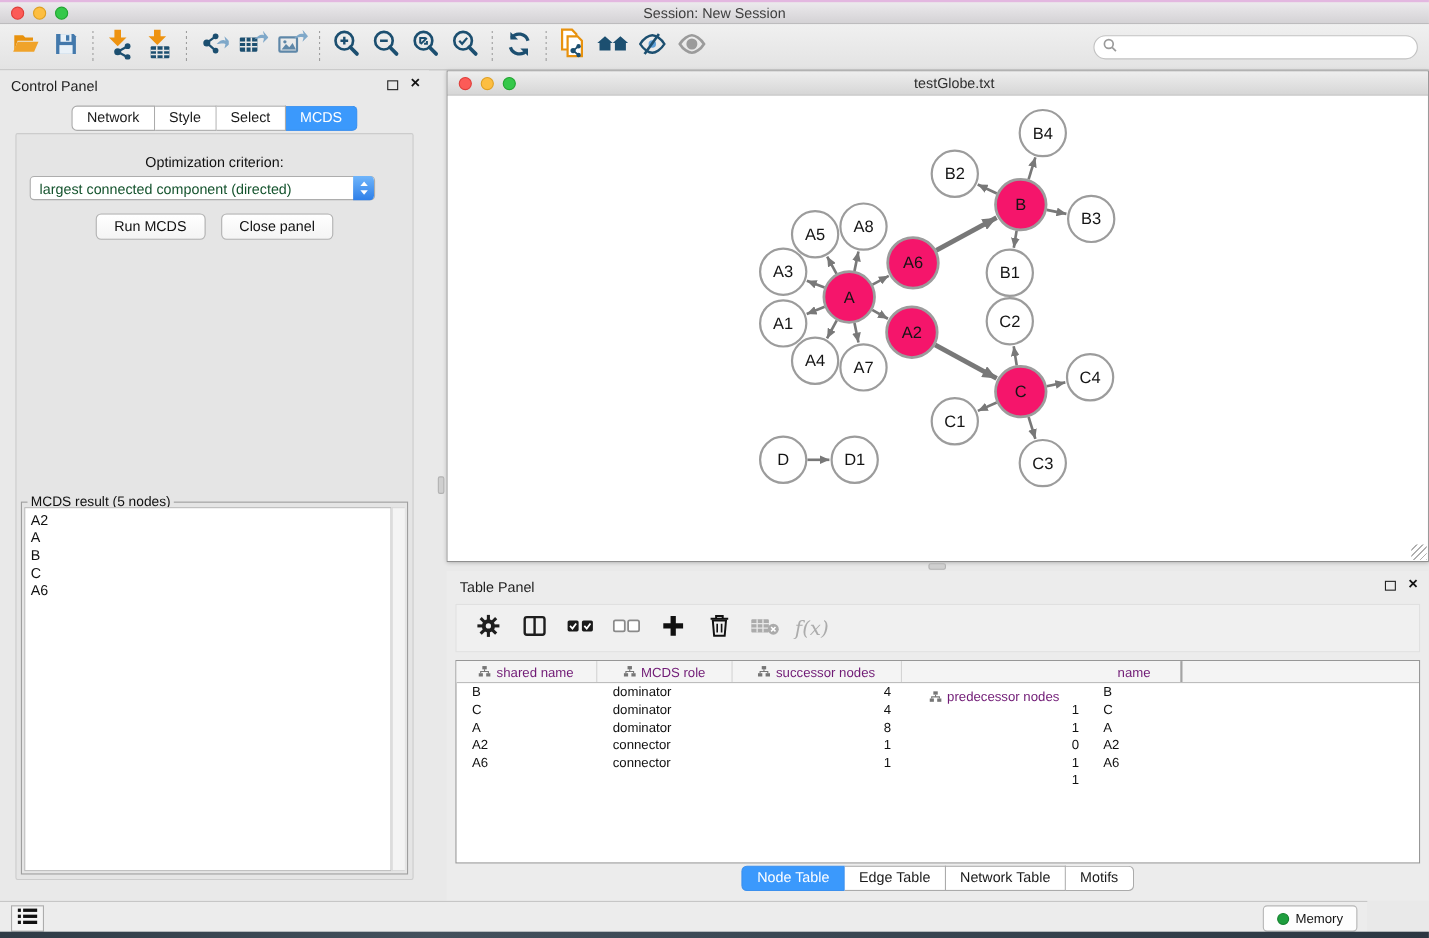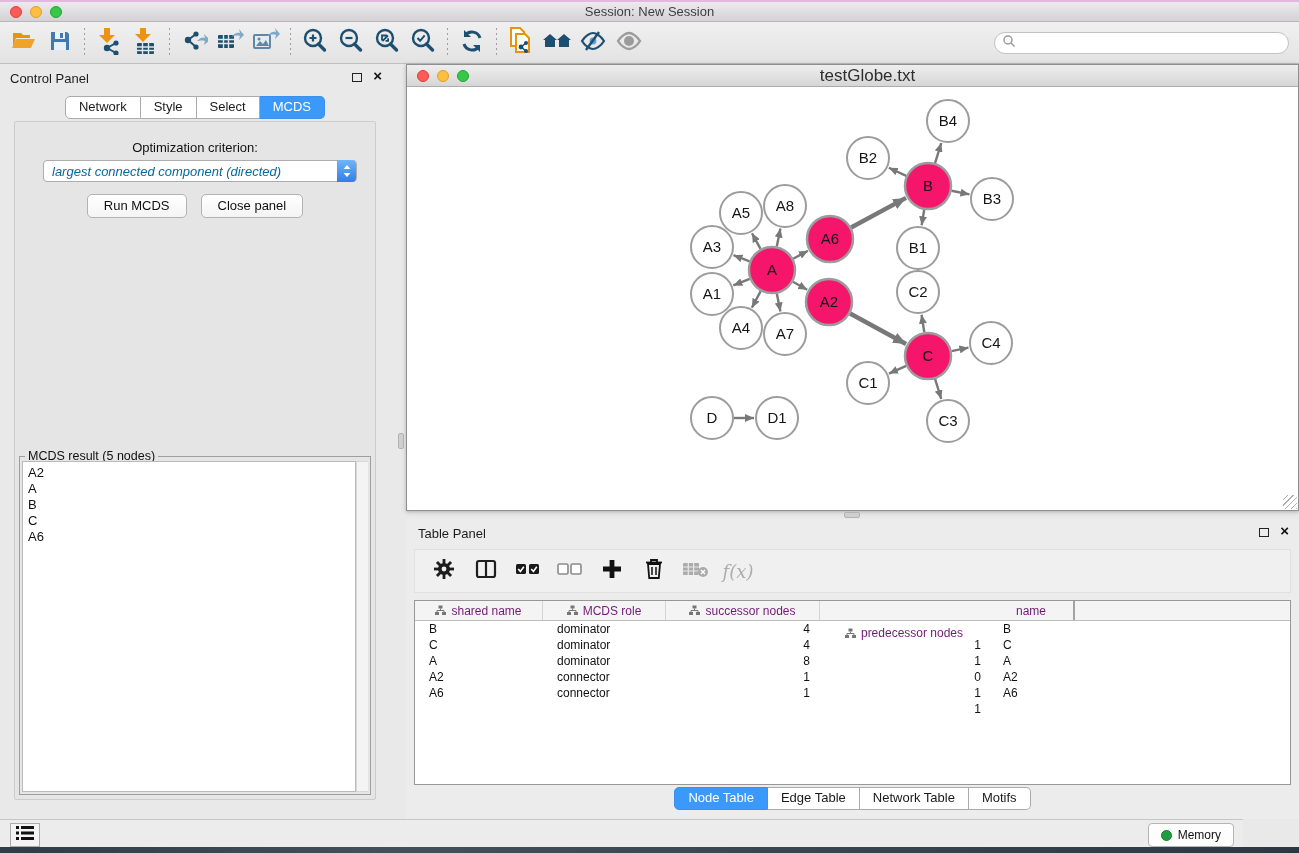--- a/index.html
+++ b/index.html
@@ -40,23 +40,23 @@
   .control-panel { position:absolute; left:0; top:64px; width:390px; height:755px; background:#E9E9E9; }
   .panel-head { position:relative; height:28px; }
   .panel-head .ptitle { position:absolute; left:10px; top:7px; font-size:13px; color:#1E1E1E; }
   .float-ic { position:absolute; top:9px; width:10px; height:9px; border:1.5px solid #222; background:transparent; }
   .close-ic { position:absolute; top:3px; font-size:15px; font-weight:bold; color:#111; }
   .control-panel .float-ic { right:28px; } .control-panel .close-ic { right:8px; }
   .cp-tabs { position:absolute; left:0; top:32px; width:390px; text-align:center; }
   .cp-inner { position:absolute; left:14px; top:57px; width:362px; height:679px;
     background:#E5E5E5; border:1px solid #CCC; border-radius:2px; }
   .opt-label { text-align:center; font-size:13px; color:#111; margin-top:18px; }
-  .combo { position:absolute; left:28px; top:38px; width:314px; height:22px; background:#FFF;
-    border:1px solid #ADADAD; border-radius:4px; font-size:13px; color:#0369a1;
-    display:flex; align-items:center; padding-left:8px;font-style:italic; }
+  .combo { position:absolute; left:12px; top:38px; width:314px; height:22px; background:#FFF;
+    border:1px solid #ADADAD; border-radius:4px; font-size:13px; color:#14532d;
+    display:flex; align-items:center; padding-left:8px; }
   .combo .stepper { position:absolute; right:0; top:-1px; width:19px; height:22px;
     background:linear-gradient(#6FB5FB,#2E7FE8); border-radius:0 4px 4px 0;
     display:flex; flex-direction:column; align-items:center; justify-content:center; }
   .combo .stepper svg { display:block; }
   .cp-buttons { position:absolute; left:0; top:72px; width:100%; display:flex; justify-content:center; gap:14px; }
   .mac-btn { background:linear-gradient(#FFF,#F4F4F4); border:1px solid #B3B3B3; border-radius:5px;
     font-size:13px; color:#111; padding:3px 16px 4px; font-family:"Liberation Sans",sans-serif; }
   .groupbox { position:absolute; left:4px; top:334px; width:352px; height:339px;
     border:1px solid #9E9E9E; }
   .groupbox .glabel { position:absolute; left:5px; top:-8px; background:#E5E5E5; padding:0 3px;
@@ -65,21 +65,21 @@
     border:1px solid #BBB; overflow:hidden; font-size:13px; color:#111; padding:3px 0 0 5px; }
   .mcds-item { line-height:16px; }
   .mcds-scroll { position:absolute; right:2px; top:4px; width:12px; height:331px; background:#F4F4F4;
     border:1px solid #D7D7D7; border-right:none; }
 
   
   .netwin { position:absolute; left:406px; top:64px; width:893px; height:447px;
     border:1px solid #8F8F8F; background:#FFF; box-shadow:0 1px 4px rgba(0,0,0,.25); }
   .netwin .wtitle { position:relative; height:22px; background:linear-gradient(#EEE,#D6D6D6);
     border-bottom:1px solid #ACACAC; display:flex; align-items:center; }
-  .netwin .wtitle .title { position:absolute; left:0; right:0; text-align:center; font-size:17px; color:#2E2E2E;margin-left:30px; }
+  .netwin .wtitle .title { position:absolute; left:0; right:0; text-align:center; font-size:13px; color:#2E2E2E;margin-left:30px; }
   .net-canvas { position:relative; width:891px; height:423px; background:#FFF; overflow:hidden; }
   .resize-grip { position:absolute; right:1px; bottom:1px; width:14px; height:14px;
     background:repeating-linear-gradient(135deg,transparent 0 3px,#AFAFAF 3px 4px); }
   .divider-thumb-v { position:absolute; left:398px; top:433px; width:6px; height:16px;
     background:#CFCFCF; border:1px solid #B2B2B2; border-radius:2px; }
   .divider-thumb-h { position:absolute; left:844px; top:512px; width:16px; height:6px;
     background:#CFCFCF; border:1px solid #B2B2B2; border-radius:2px; }
 
   
   .table-panel { position:absolute; left:406px; top:519px; width:893px; height:300px; background:#ECECEC; }

